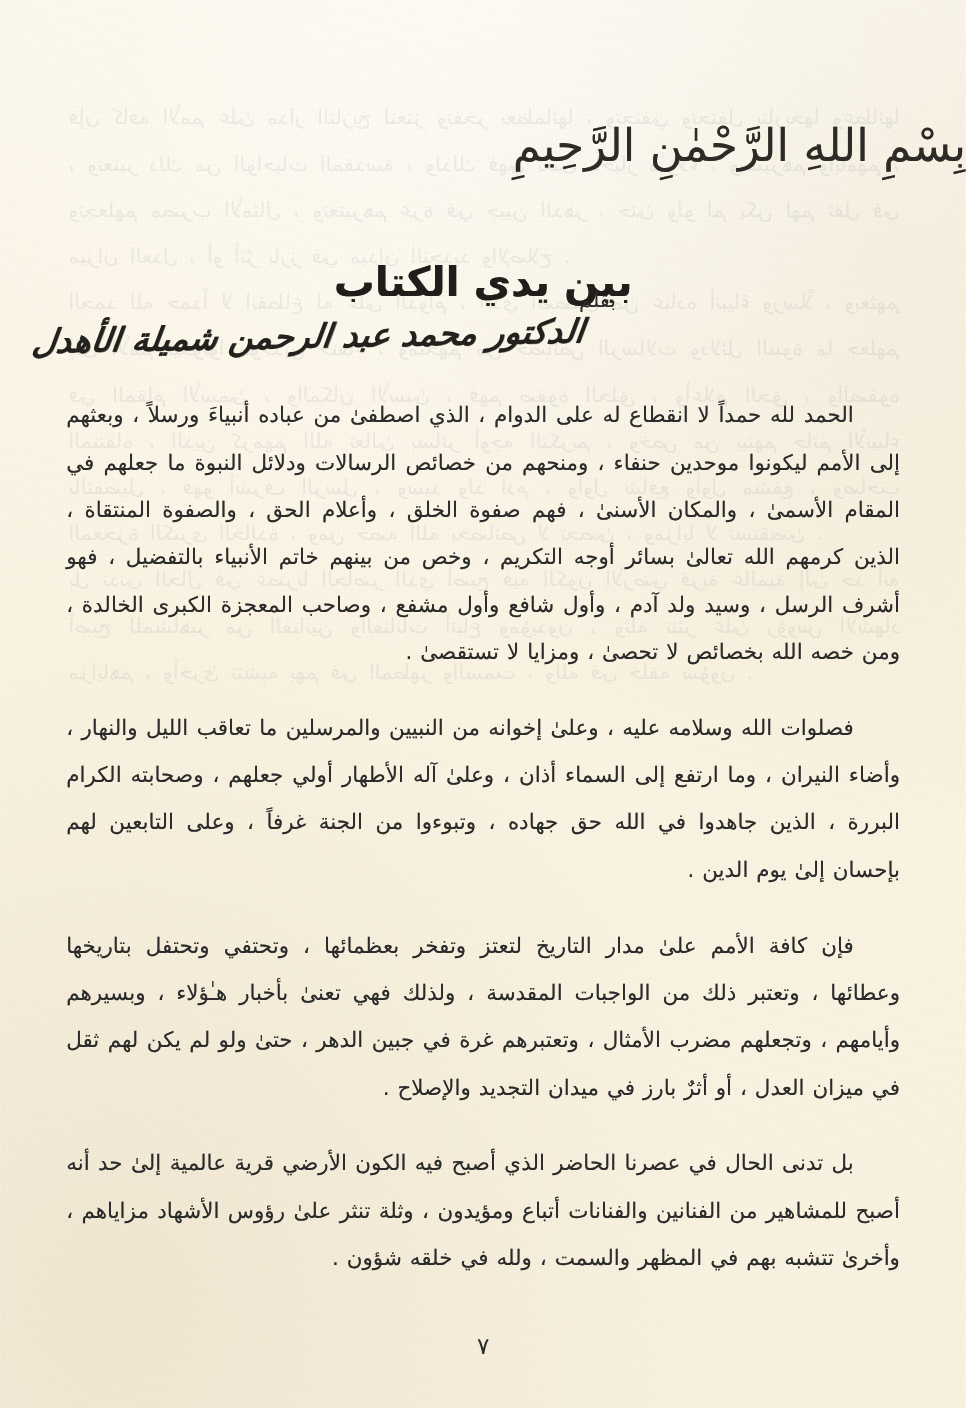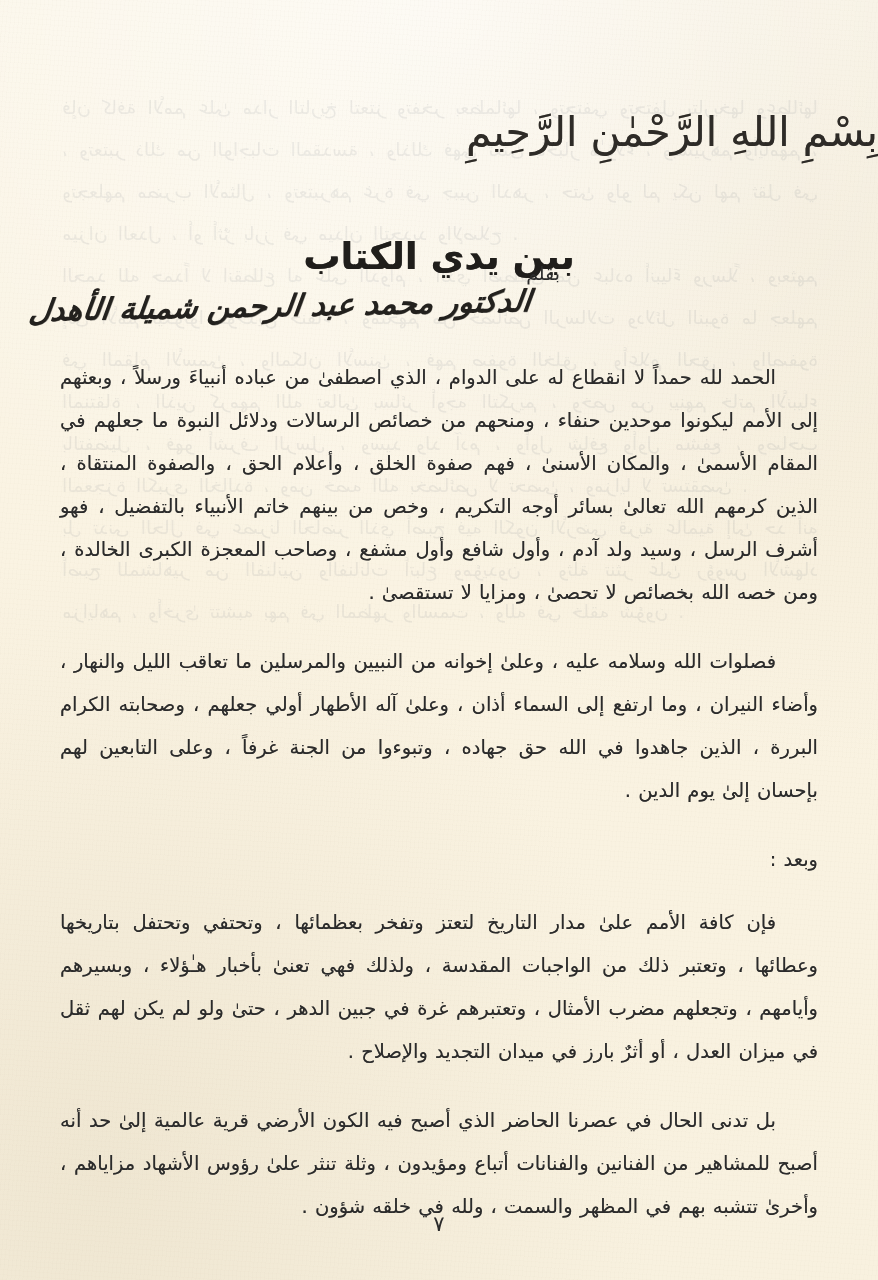--- a/index.html
+++ b/index.html
@@ -192,21 +192,20 @@
 
     <div class="byline-label">بقلم</div>
 
     <div class="byline-signature">الدكتور محمد عبد الرحمن شميلة الأهدل</div>
 
     <div class="body-block">
       <p class="para">الحمد لله حمداً لا انقطاع له على الدوام ، الذي اصطفىٰ من عباده أنبياءَ ورسلاً ، وبعثهم إلى الأمم ليكونوا موحدين حنفاء ، ومنحهم من خصائص الرسالات ودلائل النبوة ما جعلهم في المقام الأسمىٰ ، والمكان الأسنىٰ ، فهم صفوة الخلق ، وأعلام الحق ، والصفوة المنتقاة ، الذين كرمهم الله تعالىٰ بسائر أوجه التكريم ، وخص من بينهم خاتم الأنبياء بالتفضيل ، فهو أشرف الرسل ، وسيد ولد آدم ، وأول شافع وأول مشفع ، وصاحب المعجزة الكبرى الخالدة ، ومن خصه الله بخصائص لا تحصىٰ ، ومزايا لا تستقصىٰ .</p>
 
       <p class="para">فصلوات الله وسلامه عليه ، وعلىٰ إخوانه من النبيين والمرسلين ما تعاقب الليل والنهار ، وأضاء النيران ، وما ارتفع إلى السماء أذان ، وعلىٰ آله الأطهار أولي جعلهم ، وصحابته الكرام البررة ، الذين جاهدوا في الله حق جهاده ، وتبوءوا من الجنة غرفاً ، وعلى التابعين لهم بإحسان إلىٰ يوم الدين .</p>
 
-      <p class="para no-indent tight">وبعد :</p>
 
       <p class="para">فإن كافة الأمم علىٰ مدار التاريخ لتعتز وتفخر بعظمائها ، وتحتفي وتحتفل بتاريخها وعطائها ، وتعتبر ذلك من الواجبات المقدسة ، ولذلك فهي تعنىٰ بأخبار هـٰؤلاء ، وبسيرهم وأيامهم ، وتجعلهم مضرب الأمثال ، وتعتبرهم غرة في جبين الدهر ، حتىٰ ولو لم يكن لهم ثقل في ميزان العدل ، أو أثرٌ بارز في ميدان التجديد والإصلاح .</p>
 
       <p class="para">بل تدنى الحال في عصرنا الحاضر الذي أصبح فيه الكون الأرضي قرية عالمية إلىٰ حد أنه أصبح للمشاهير من الفنانين والفنانات أتباع ومؤيدون ، وثلة تنثر علىٰ رؤوس الأشهاد مزاياهم ، وأخرىٰ تتشبه بهم في المظهر والسمت ، ولله في خلقه شؤون .</p>
     </div>
 
     <div class="folio">٧</div>
 
   </div>
 </div>

